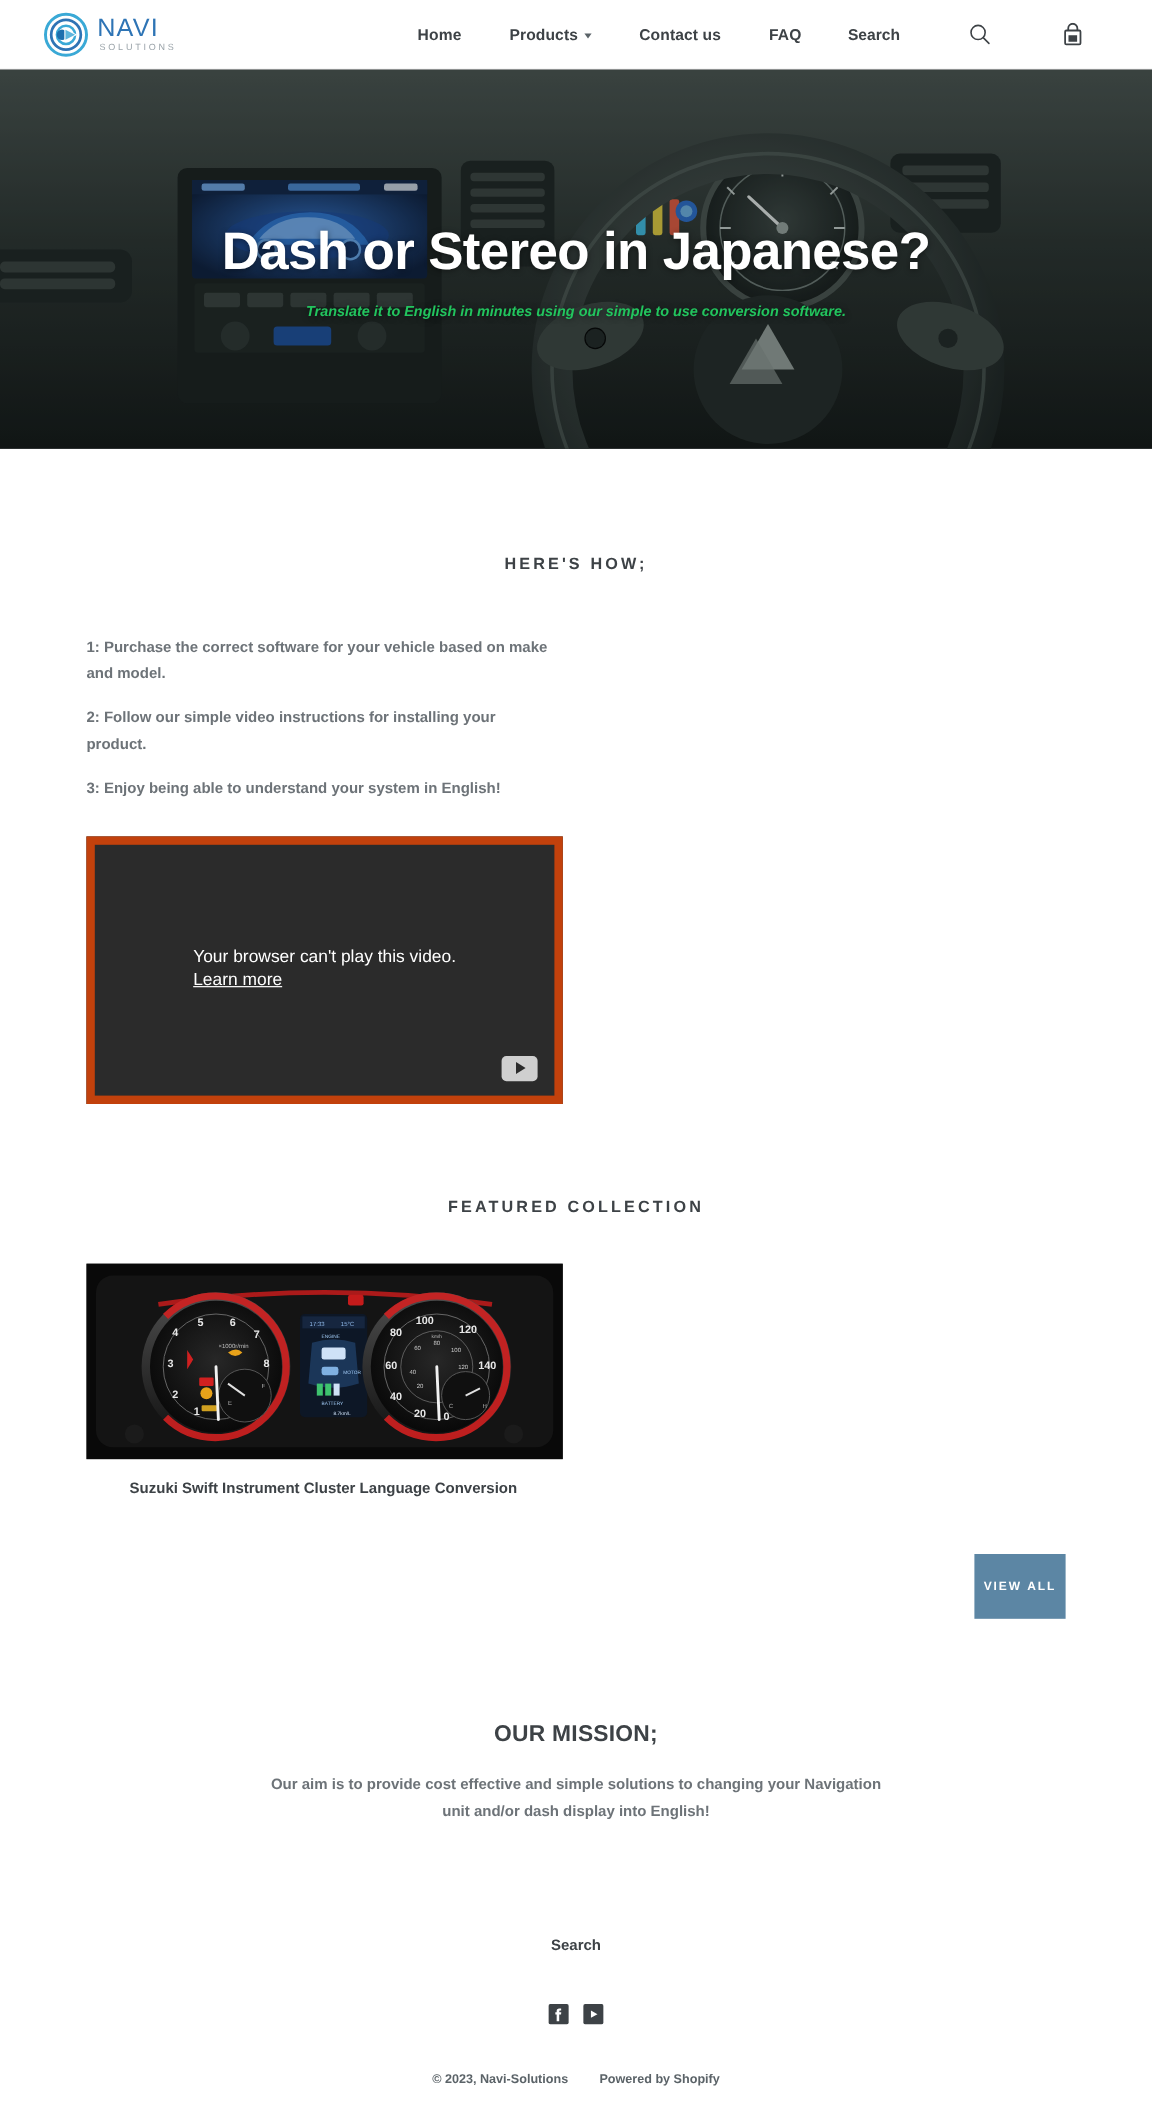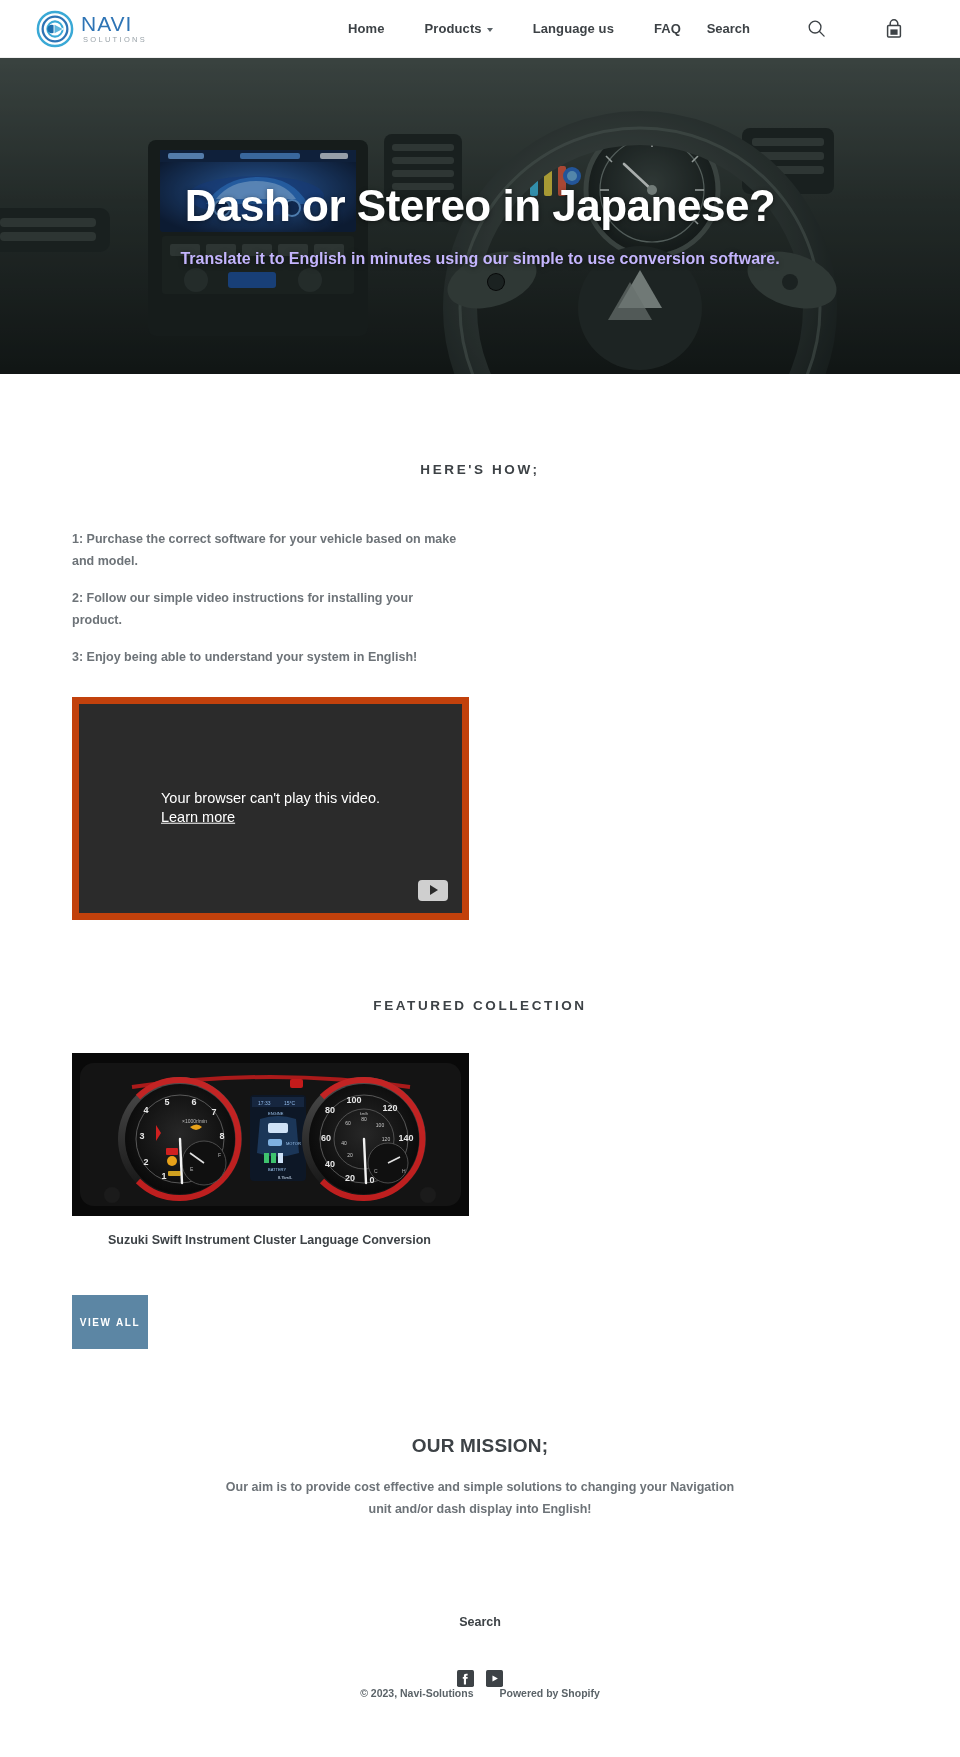--- a/index.html
+++ b/index.html
@@ -121,28 +121,29 @@
   .hero-title {
     color: #ffffff;
     font-size: 44px;
     font-weight: bold;
     letter-spacing: -0.5px;
     text-align: center;
     text-shadow: 0 1px 5px rgba(0,0,0,0.45);
     line-height: 1.1;
   }
   .hero-sub {
-    color: #c4b5fd;
-    font-size: 16px;
+    color: #22c55e;
+    font-size: 12px;
     font-weight: bold;
     text-align: center;
     max-width: 610px;
     line-height: 1.55;
     margin-top: 16px;
     text-shadow: 0 1px 5px rgba(0,0,0,0.5);
+    font-style: italic;
   }
 
   
   .section { width: 960px; }
   .section-title {
     text-align: center;
     font-size: 13.5px;
     font-weight: bold;
     letter-spacing: 2.6px;
     color: #3d4246;
@@ -227,21 +228,21 @@
     color: #3d4246;
     line-height: 1.4;
     text-decoration: none;
     display: block;
     cursor: pointer;
     margin-left: 36px;
   }
 
   .view-all-wrap {
     display: flex;
-    justify-content: flex-start;
+    justify-content: flex-end;
     margin-top: 46px;
   }
   .view-all-btn {
     width: 76px;
     height: 54px;
     background: #5c86a4;
     color: #ffffff;
     border: none;
     font-family: "Liberation Sans", sans-serif;
     font-size: 10px;
@@ -282,20 +283,21 @@
     cursor: pointer;
   }
   .social-row {
     margin-top: 40px;
     display: flex;
     justify-content: center;
     gap: 12px;
   }
   .social-icon { width: 17px; height: 17px; cursor: pointer; display: block; }
   .footer-bottom {
+    margin-top: 40px;
     display: flex;
     justify-content: center;
     align-items: center;
     gap: 26px;
     font-size: 10.5px;
     font-weight: bold;
     color: #5b6368;
   }
   .footer-bottom a { color: #5b6368; text-decoration: none; cursor: pointer; }
 </style>
@@ -321,21 +323,21 @@
 
   <nav class="main-nav">
     <a class="nav-link">
       <span>Home</span>
     </a>
     <a class="nav-link">
       <span>Products</span>
       <span class="caret"></span>
     </a>
     <a class="nav-link">
-      <span>Language us</span>
+      <span>Contact us</span>
     </a>
     <a class="nav-link">
       <span>FAQ</span>
     </a>
   </nav>
 
   <div class="header-right">
     <span class="header-search-label">Search</span>
 
     <button class="icon-btn search-icon-pos">

